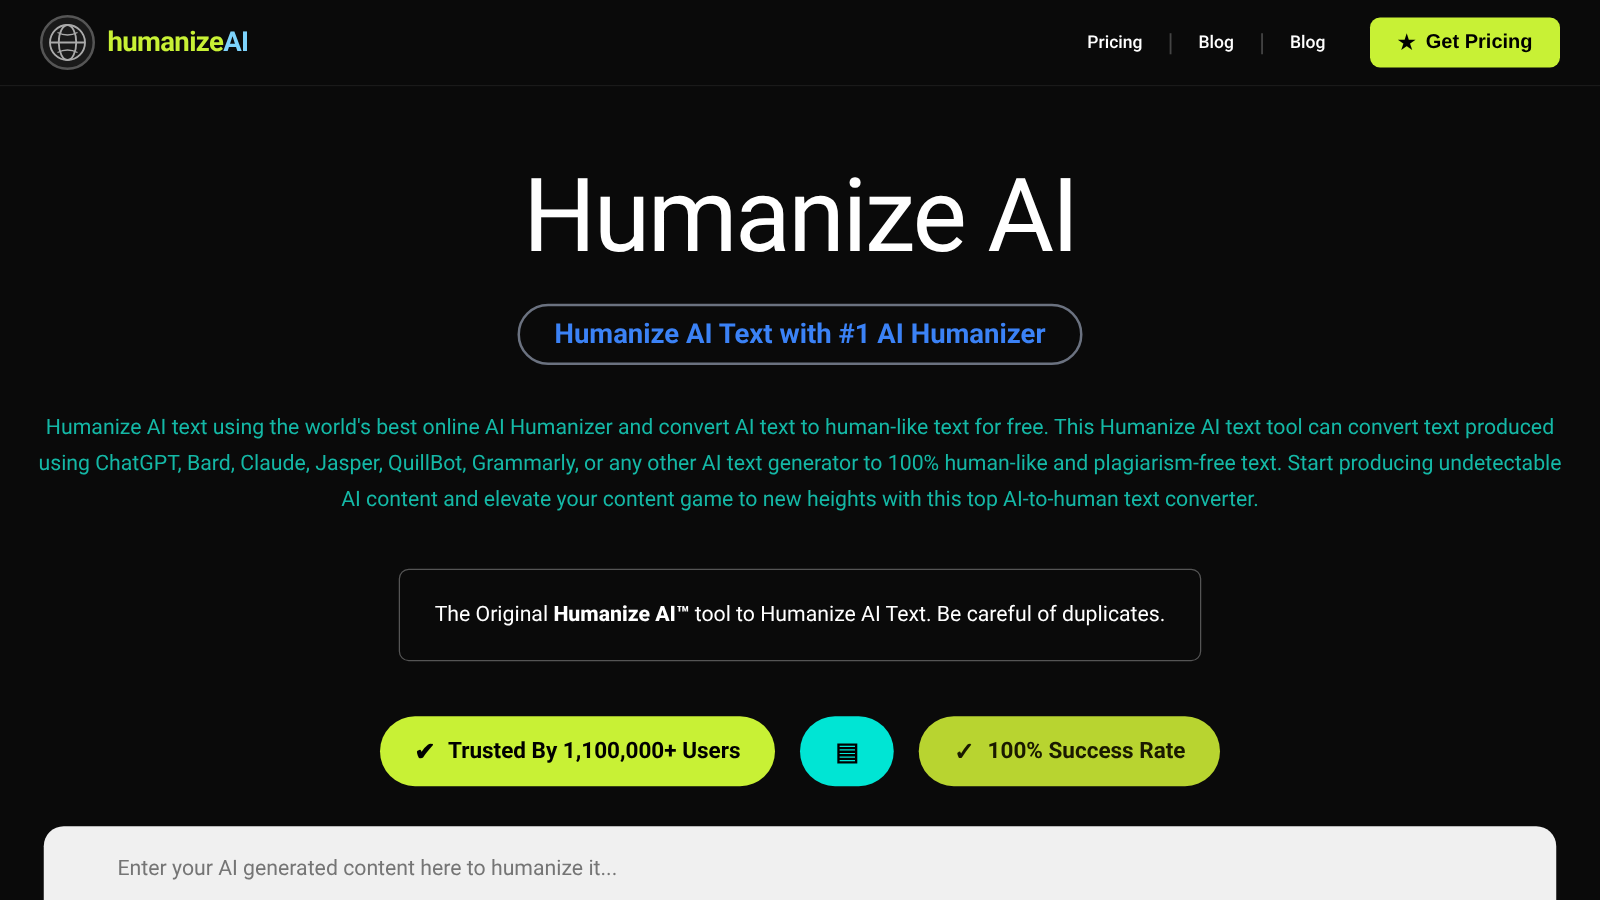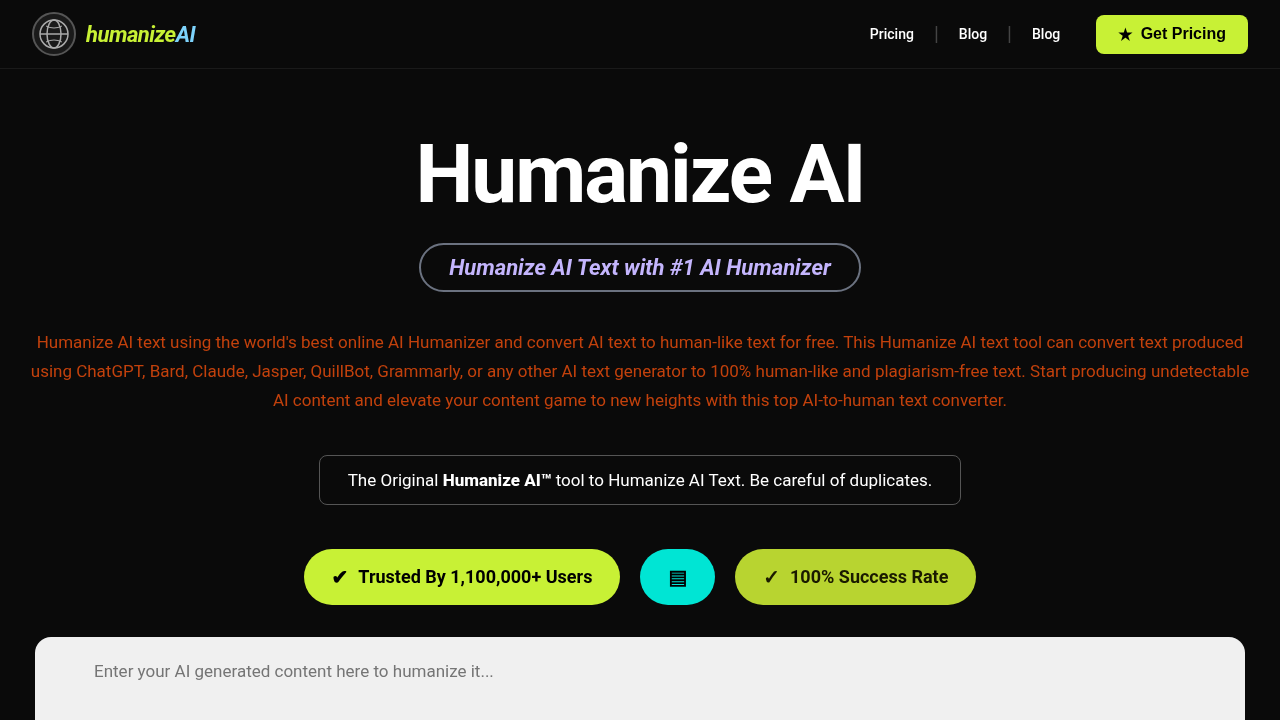--- a/index.html
+++ b/index.html
@@ -48,21 +48,20 @@
 
     .logo-text {
       font-size: 22px;
       font-weight: 700;
       color: #ffffff;
       letter-spacing: -0.5px;
     }
 
     .logo-text span {
       color: #c8f135;
-      font-style: italic;
     }
 
     .nav-links {
       display: flex;
       align-items: center;
       gap: 0;
     }
 
     .nav-link {
       color: #ffffff;
@@ -97,54 +96,53 @@
     .main-content {
       display: flex;
       flex-direction: column;
       align-items: center;
       padding: 60px 20px 40px;
       text-align: center;
     }
 
     .main-title {
       font-size: 82px;
-      font-weight: 700;
+      font-weight: 400;
       color: #ffffff;
       line-height: 1.1;
       margin-bottom: 24px;
       letter-spacing: -2px;
     }
 
     .subtitle-badge {
       border: 2px solid #6b7280;
       border-radius: 30px;
       padding: 10px 28px;
       margin-bottom: 36px;
       display: inline-block;
     }
 
     .subtitle-text {
       font-size: 22px;
-      font-style: italic;
-      font-weight: 700;
-      color: #c4b5fd;
+      font-weight: 700;
+      color: #3b82f6;
     }
 
     .description {
       font-size: 17px;
-      color: #c2410c;
+      color: #14b8a6;
       line-height: 1.7;
       max-width: 1220px;
       margin-bottom: 40px;
     }
 
     .notice-box {
       border: 1.5px solid #555;
       border-radius: 8px;
-      padding: 14px 28px;
+      padding: 26px 28px;
       font-size: 17px;
       color: #ffffff;
       background: transparent;
       margin-bottom: 44px;
       display: inline-block;
     }
 
     .notice-box strong {
       font-weight: 800;
     }

